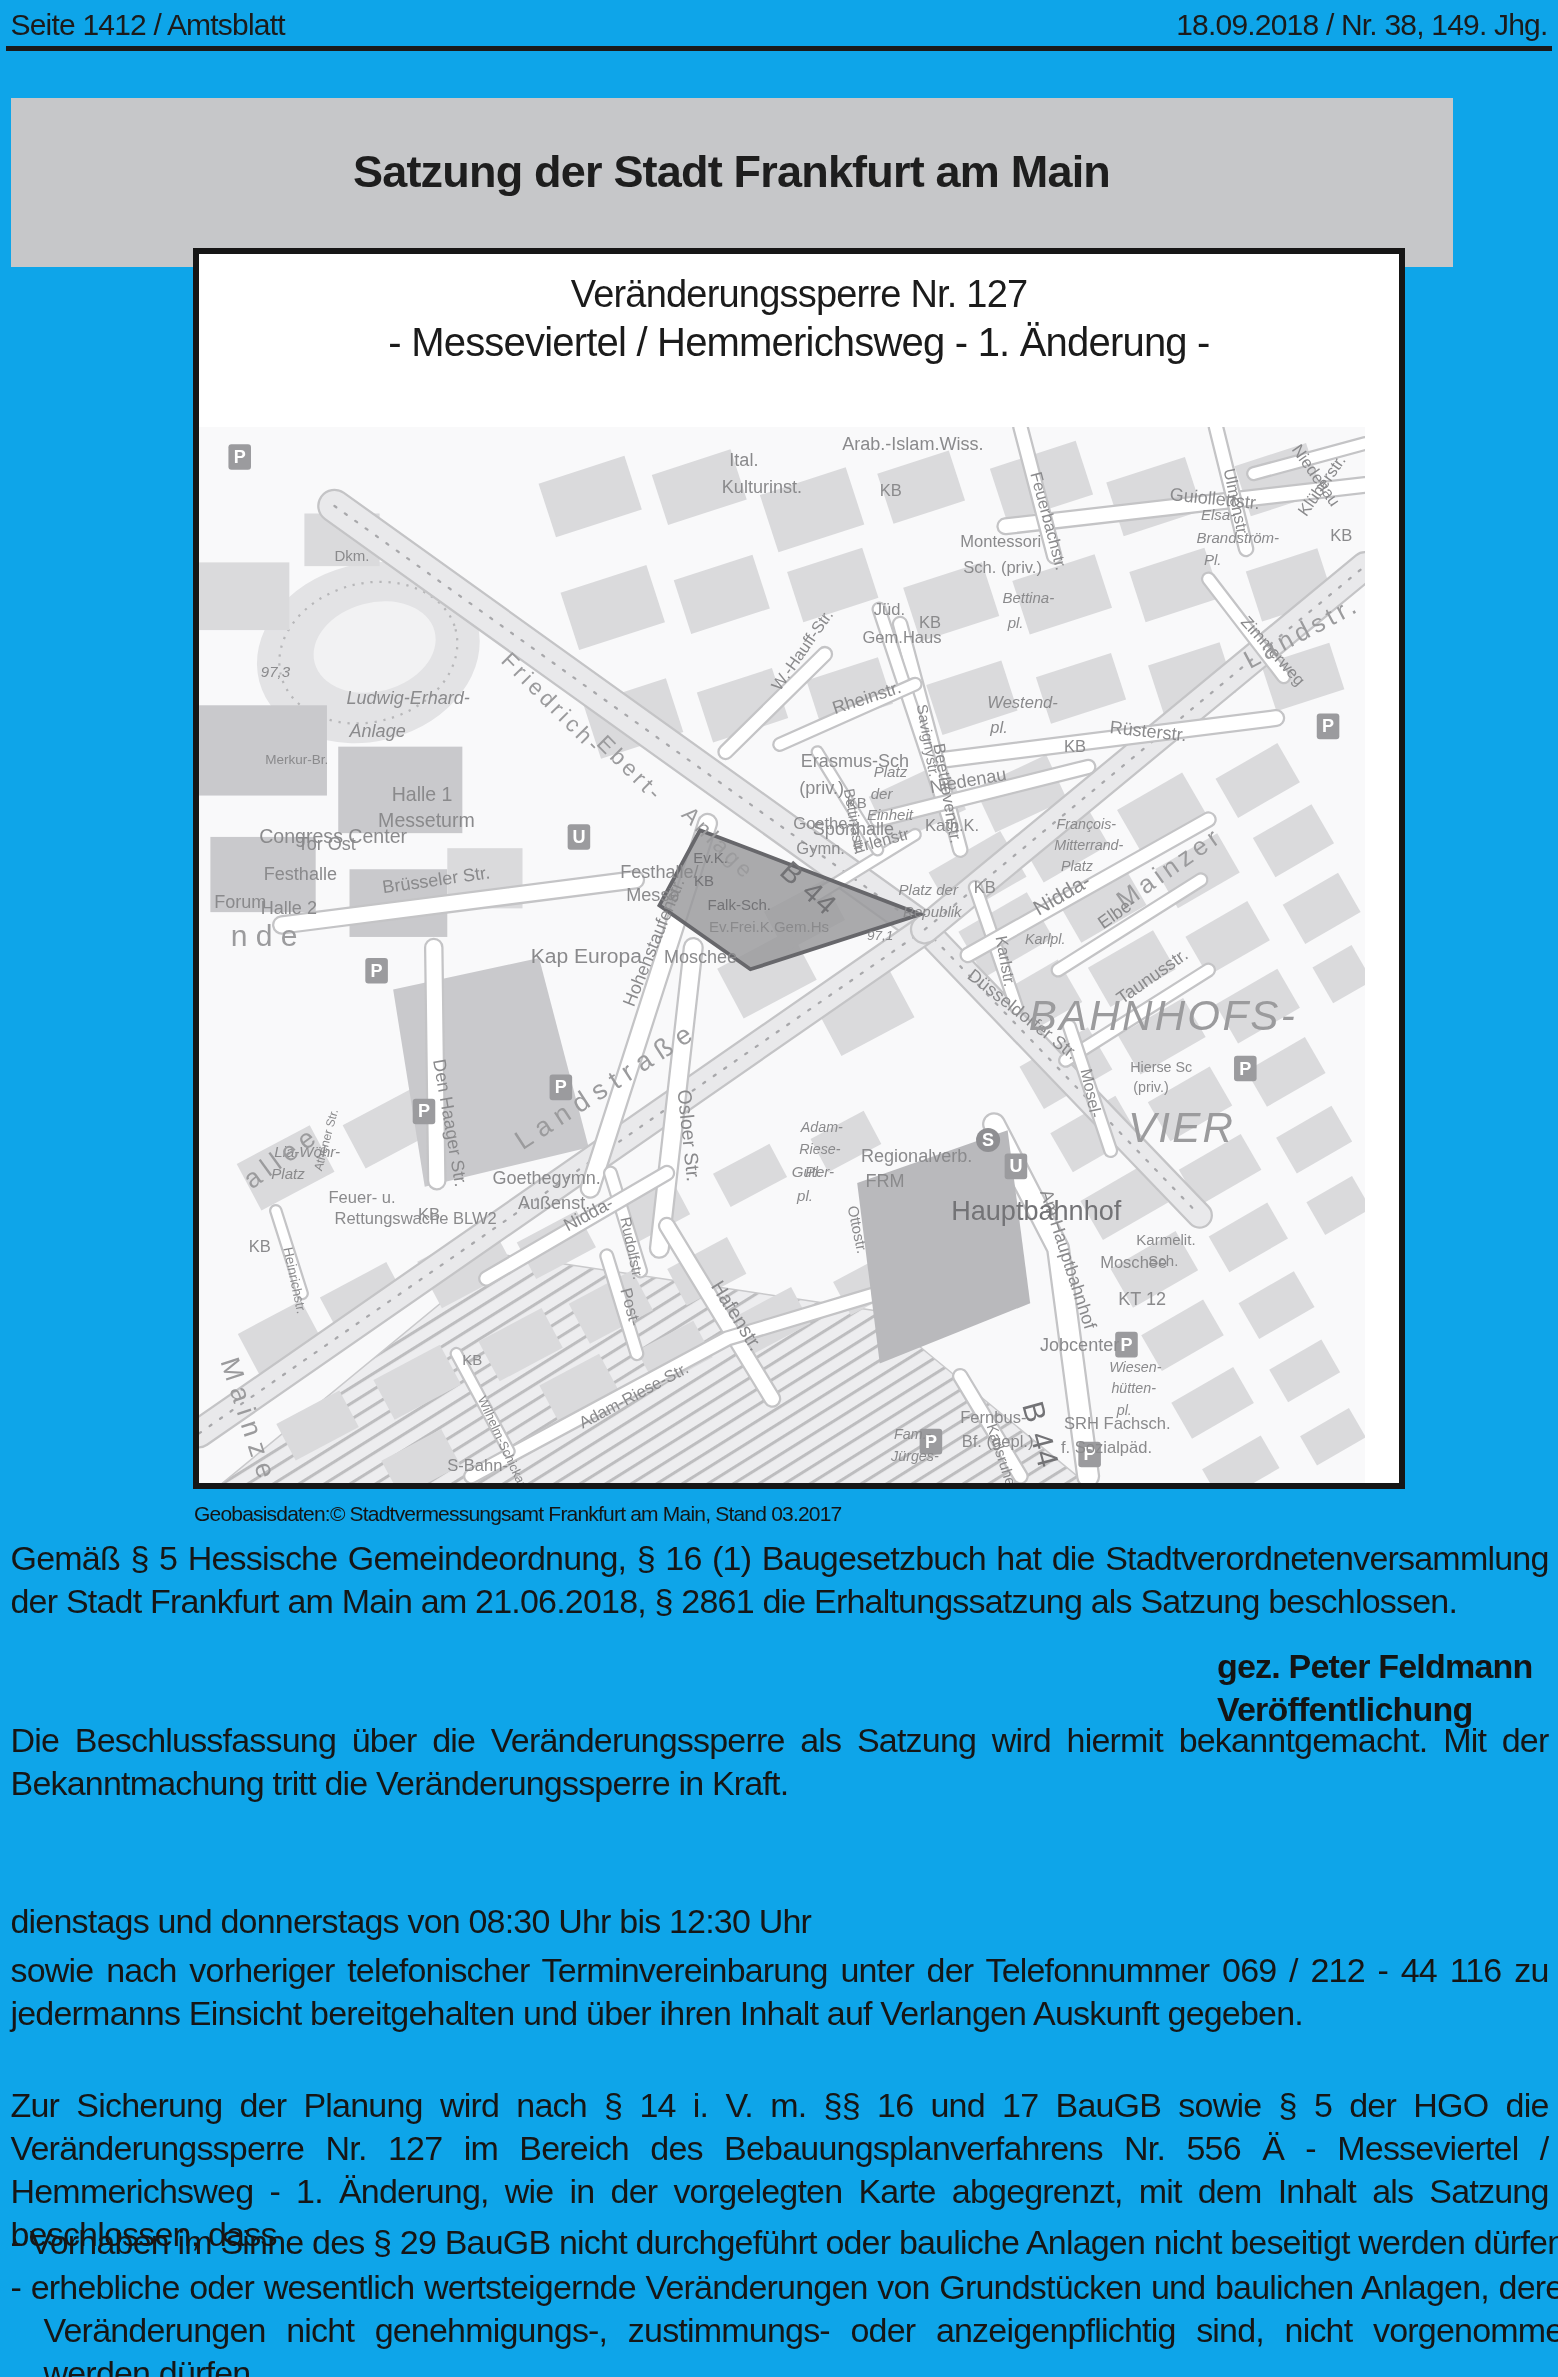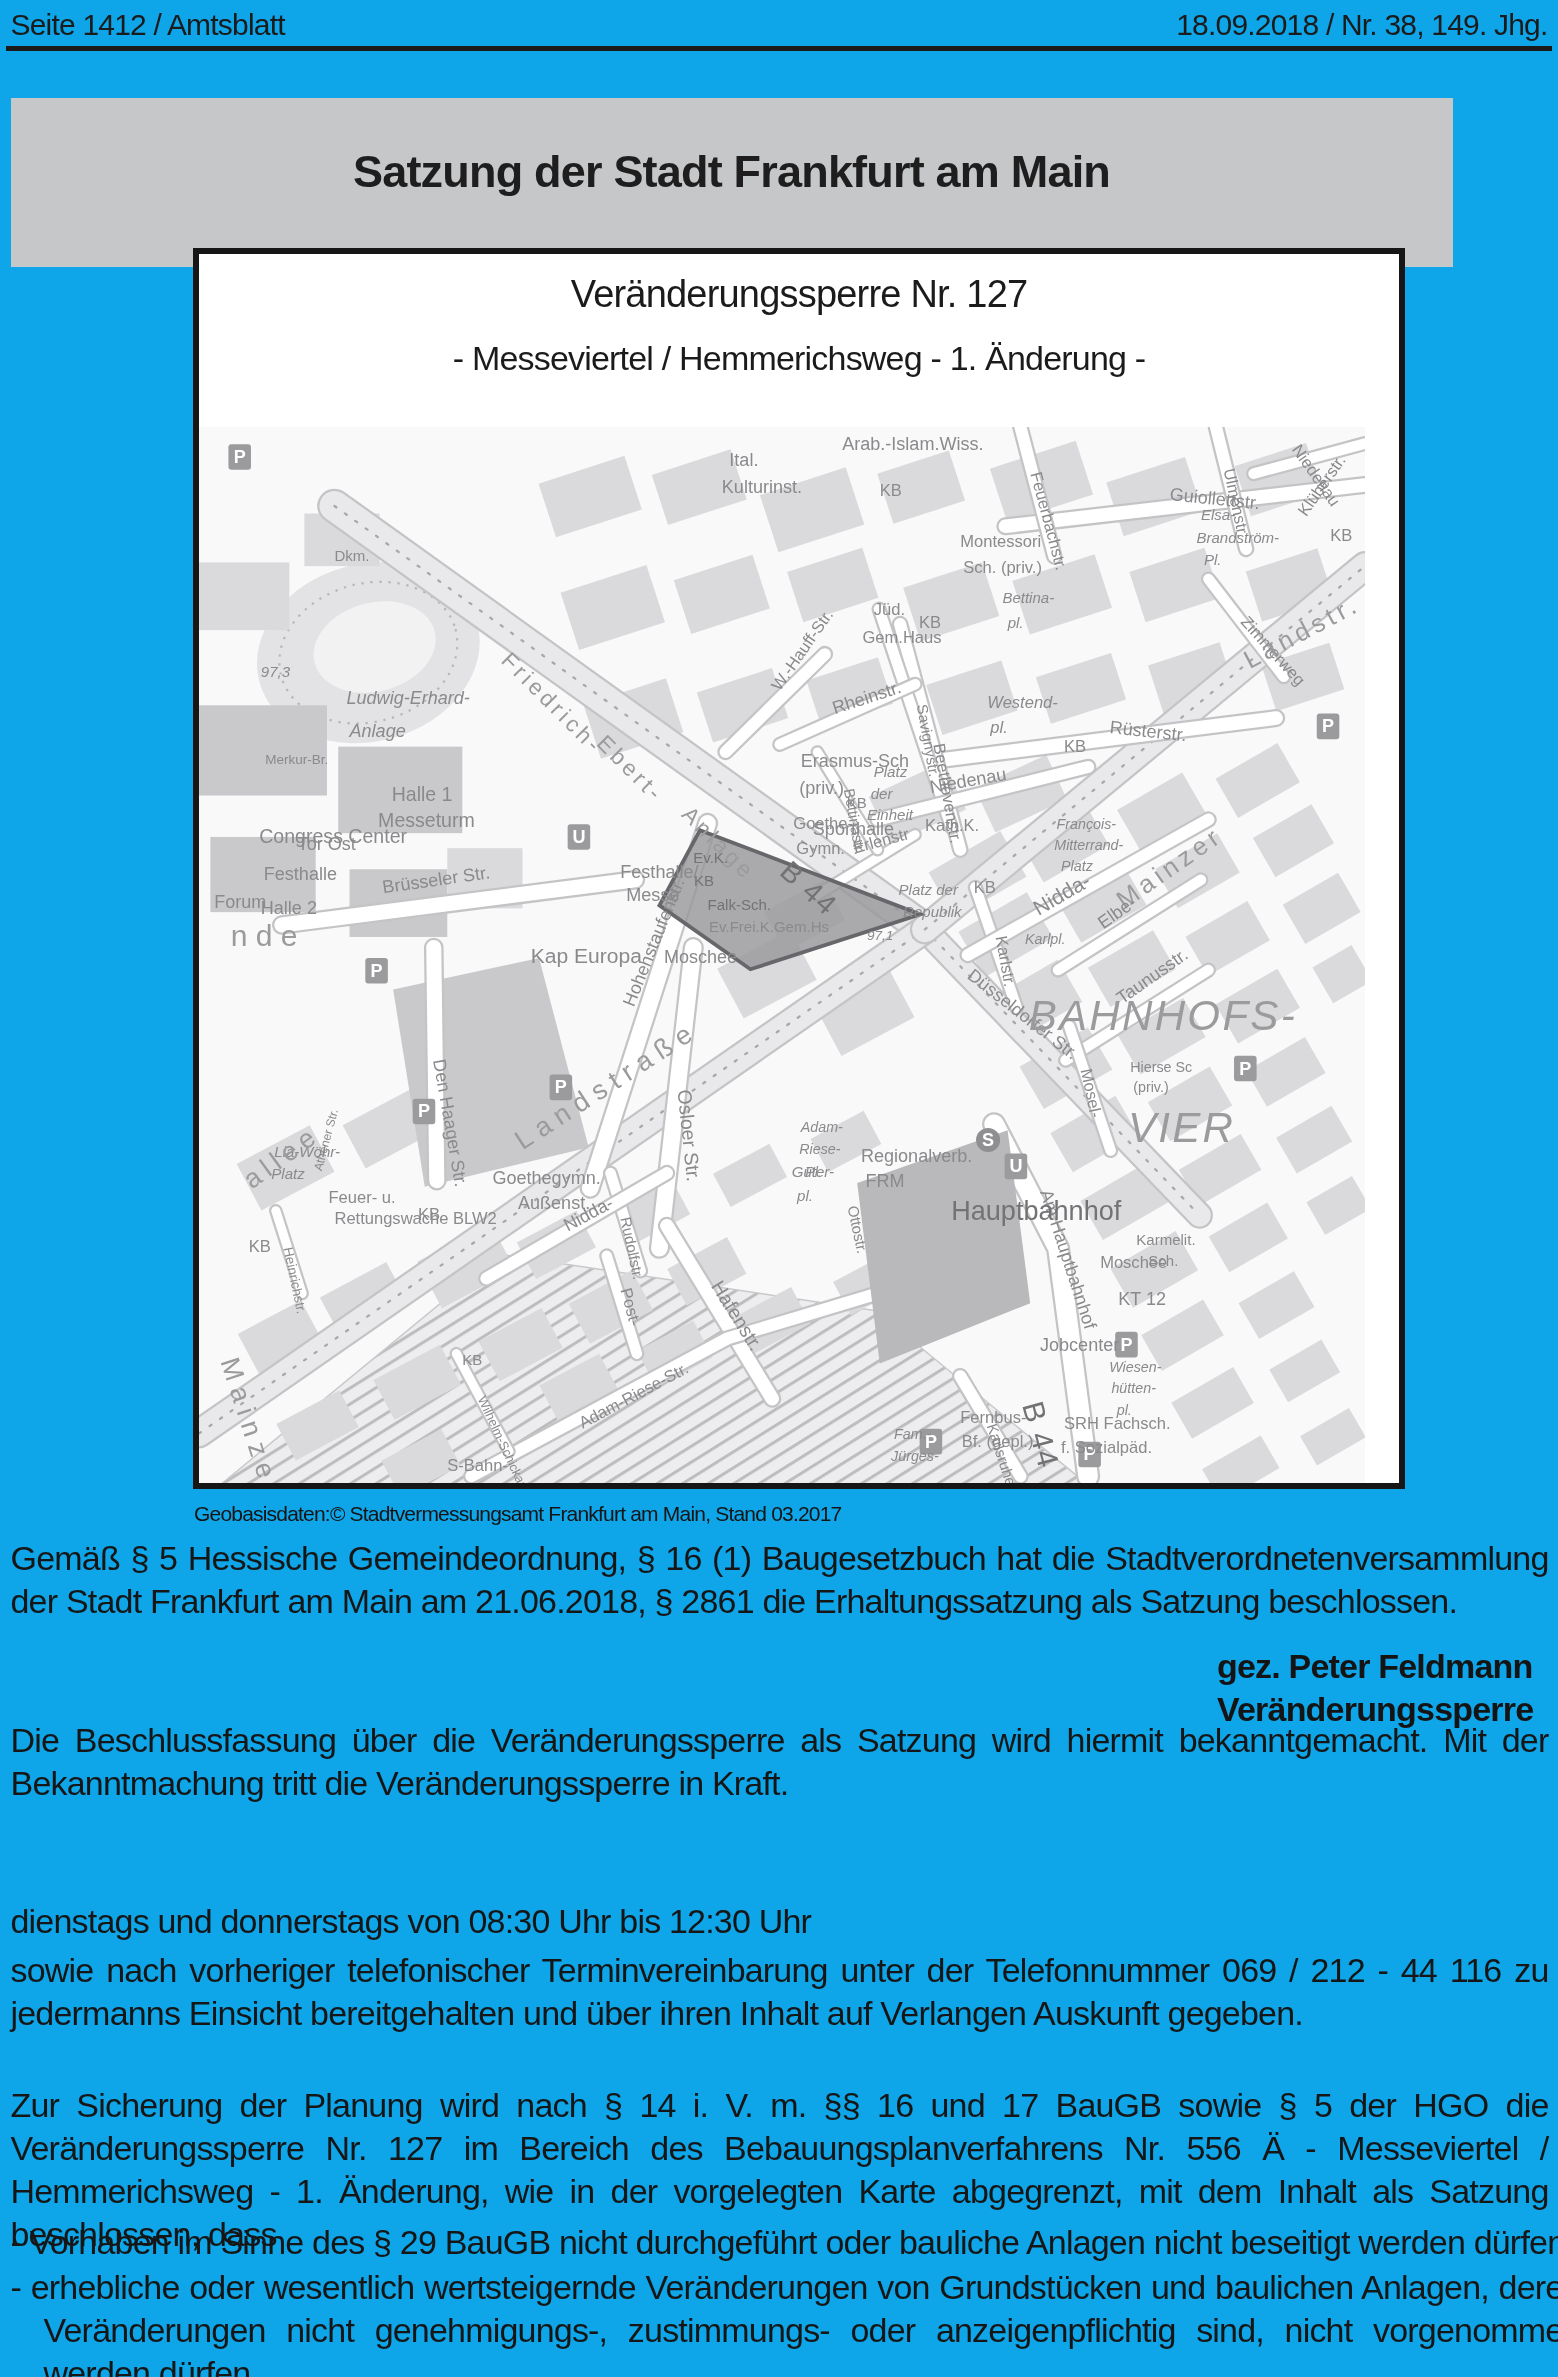--- a/index.html
+++ b/index.html
@@ -9,21 +9,21 @@
   .hdr.left{left:10.5px;}
   .hdr.right{right:10.5px;}
   .hdr-rule{position:absolute;top:46px;left:6px;right:6px;height:5.3px;background:#1a1a1a;}
   .banner{position:absolute;left:10.5px;top:98px;width:1442px;height:169px;background:#c6c7c9;}
   .banner h1{margin:0;text-align:center;line-height:147px;font-size:45px;font-weight:bold;
              letter-spacing:-0.8px;color:#1e1e1e;}
   .nbox{position:absolute;left:193px;top:248px;width:1212px;height:1241px;border:6px solid #161616;
         box-sizing:border-box;background:#fff;}
   .nbox .t1{margin:15px 0 0 0;text-align:center;font-size:38px;letter-spacing:-0.8px;line-height:50px;}
   .nbox .t2{margin:0;text-align:center;font-size:34px;letter-spacing:-0.8px;line-height:45px;}
-  .nbox .t3{margin:16px;text-align:center;font-size:34px;letter-spacing:-0.8px;line-height:47px;}
+  .nbox .t3{margin:0;text-align:center;font-size:40px;letter-spacing:-0.8px;line-height:47px;}
   .mapwrap{position:absolute;left:0;bottom:0;width:1166px;height:1056px;overflow:hidden;background:#f7f7f8;}
   .caption{position:absolute;left:194px;top:1502px;font-size:21px;letter-spacing:-0.8px;color:#141414;}
   .para{position:absolute;left:10.5px;width:1538px;font-size:34px;line-height:43px;
         letter-spacing:-0.8px;color:#161616;}
   .just{text-align:justify;}
   .sig{position:absolute;left:1217px;top:1645px;font-weight:bold;font-size:34px;line-height:43px;
        letter-spacing:-0.8px;color:#141414;}
   .bullet{padding-left:33px;text-indent:-33px;}
 </style>
 </head>
@@ -380,21 +380,21 @@
         </svg>
     </div>
   </div>
 
   <div class="caption">Geobasisdaten:© Stadtvermessungsamt Frankfurt am Main, Stand 03.2017</div>
 
   <div class="para just" style="top:1537px;">Gemäß § 5 Hessische Gemeindeordnung, § 16 (1) Baugesetzbuch hat die Stadtverordnetenversammlung der Stadt Frankfurt am Main am 21.06.2018, § 2861 die Erhaltungssatzung als Satzung beschlossen.</div>
 
   <div class="sig">
     <div>gez. Peter Feldmann</div>
-    <div>Veränderungssperre</div>
+    <div>Veröffentlichung</div>
   </div>
 
   <div class="para just" style="top:1719px;">Die Beschlussfassung über die Veränderungssperre als Satzung wird hiermit bekanntgemacht. Mit der Bekanntmachung tritt die Veränderungssperre in Kraft.</div>
   <div class="para" style="top:1900px;">dienstags und donnerstags von 08:30 Uhr bis 12:30 Uhr</div>
   <div class="para just" style="top:1949px;">sowie nach vorheriger telefonischer Terminvereinbarung unter der Telefonnummer 069 / 212 - 44 116 zu jedermanns Einsicht bereitgehalten und über ihren Inhalt auf Verlangen Auskunft gegeben.</div>
   <div class="para just" style="top:2084px;">Zur Sicherung der Planung wird nach § 14 i. V. m. §§ 16 und 17 BauGB sowie § 5 der HGO die Veränderungssperre Nr. 127 im Bereich des Bebauungsplanverfahrens Nr. 556 Ä - Messeviertel / Hemmerichsweg - 1. Änderung, wie in der vorgelegten Karte abgegrenzt, mit dem Inhalt als Satzung beschlossen, dass</div>
   <div class="para bullet" style="top:2221px;">- Vorhaben im Sinne des § 29 BauGB nicht durchgeführt oder bauliche Anlagen nicht beseitigt werden dürfen,</div>
   <div class="para just bullet" style="top:2266px;">- erhebliche oder wesentlich wertsteigernde Veränderungen von Grundstücken und baulichen Anlagen, deren Veränderungen nicht genehmigungs-, zustimmungs- oder anzeigenpflichtig sind, nicht vorgenommen werden dürfen.</div>
 
 </div>

